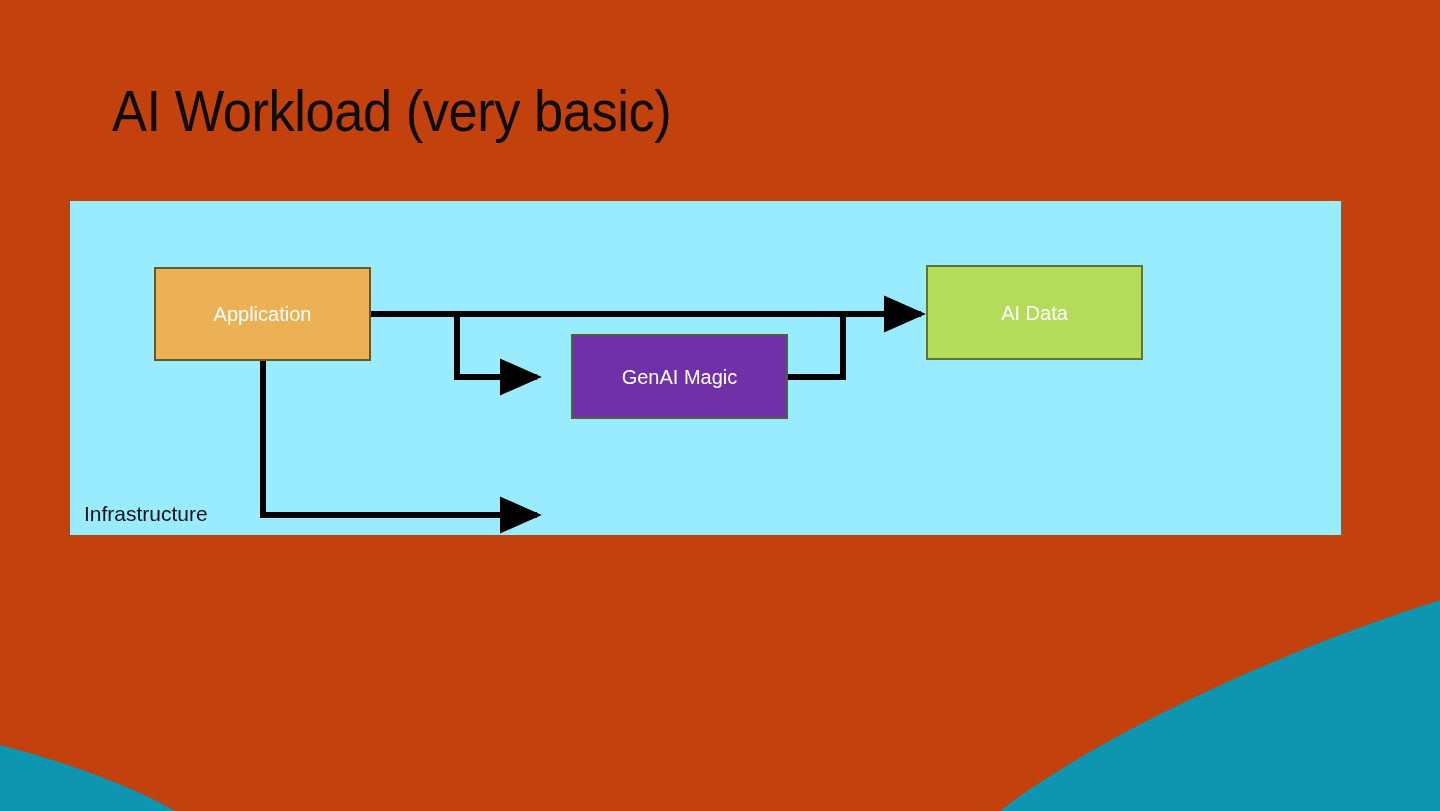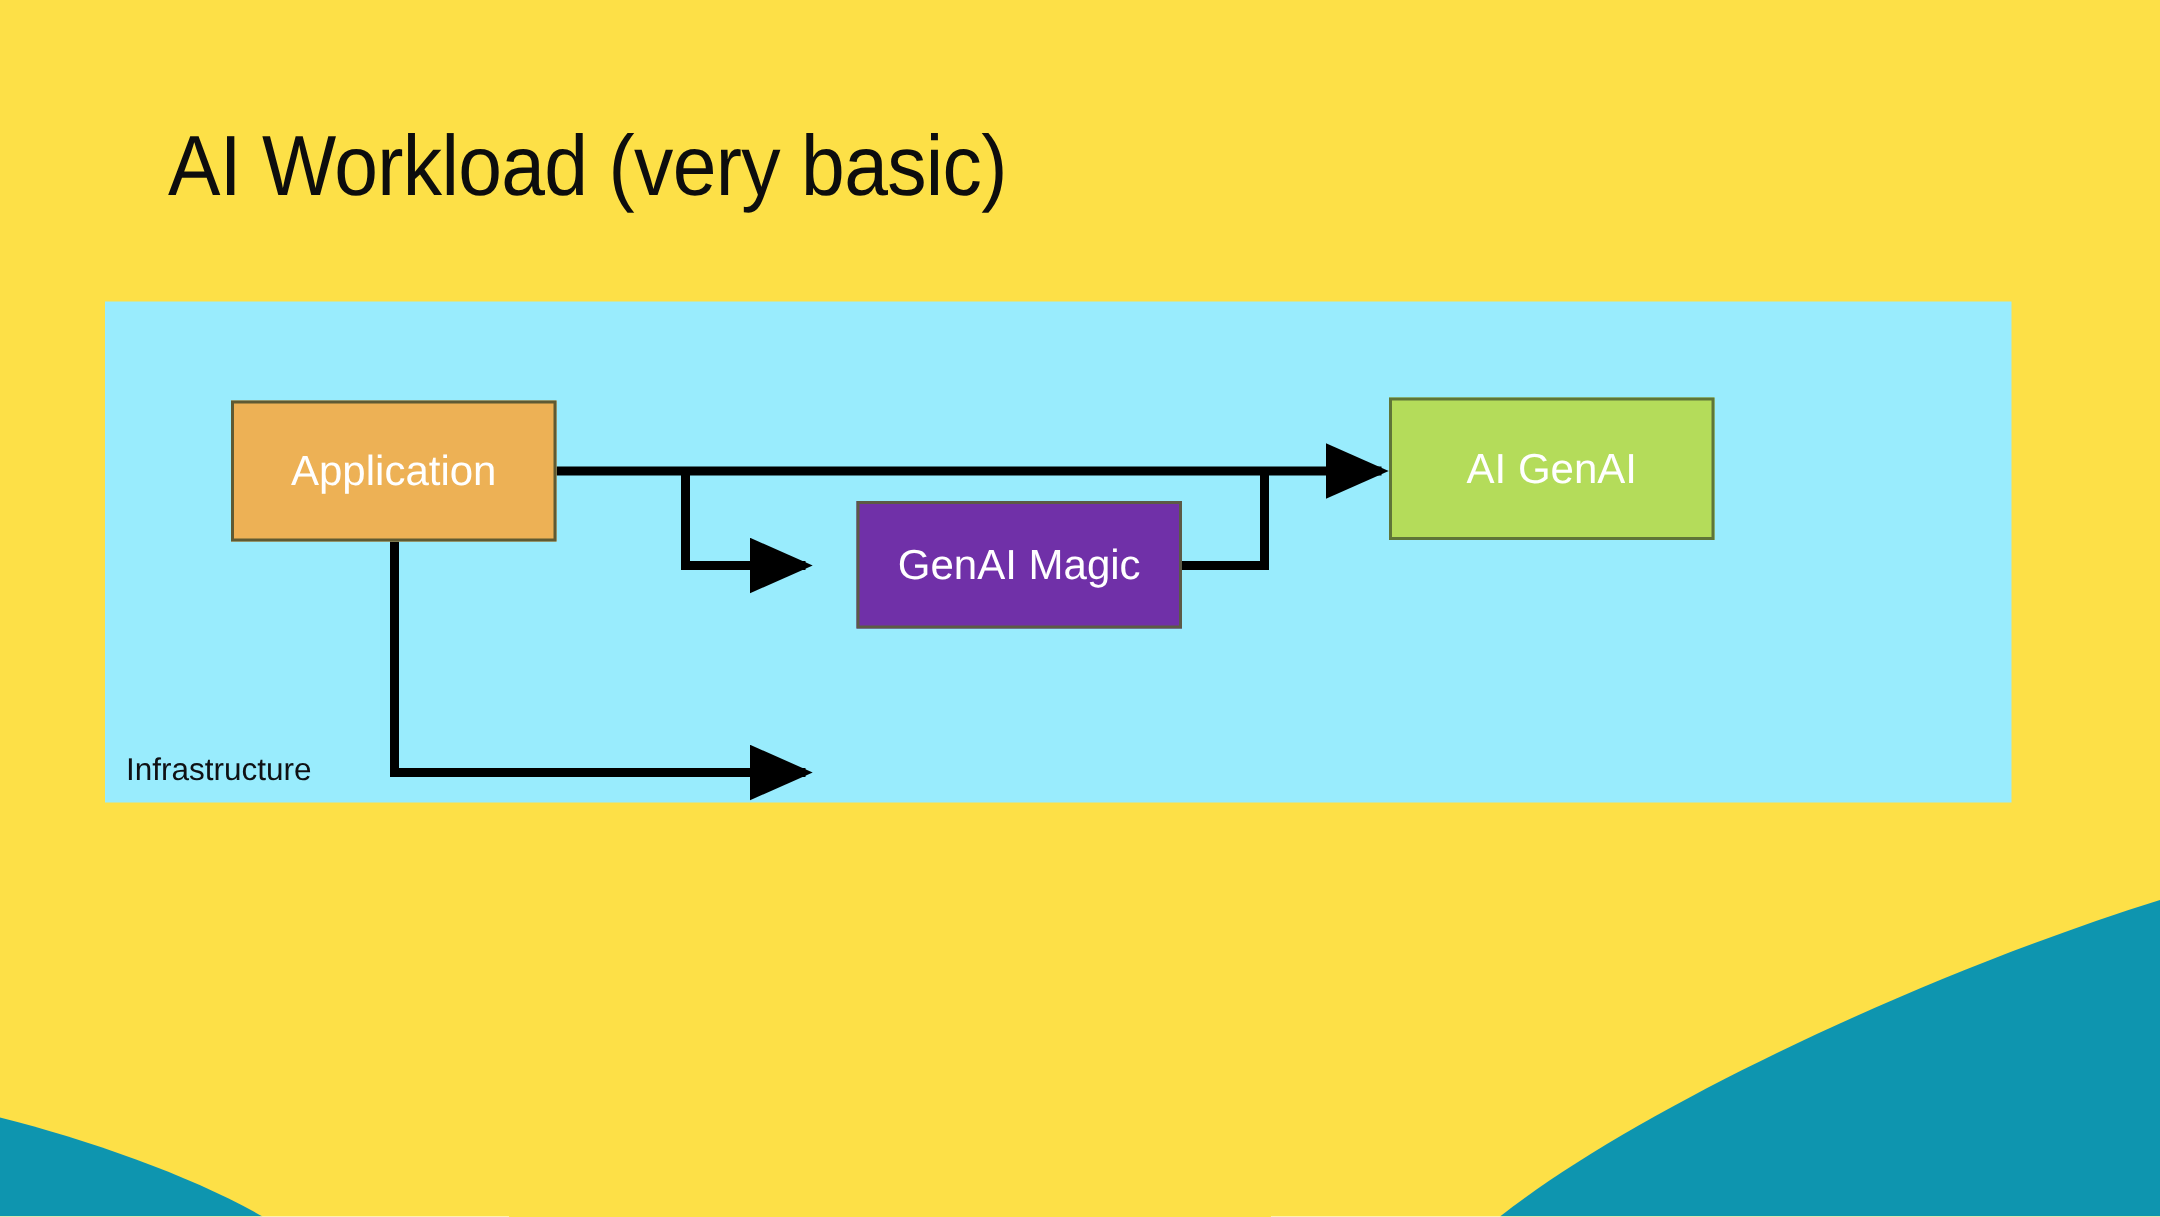--- a/index.html
+++ b/index.html
@@ -13,21 +13,21 @@
     position: relative;
     overflow: hidden;
     font-family: "Liberation Sans", sans-serif;
   }
 
   #slide {
     position: absolute;
     left: 0; top: 0;
     width: 1440px;
     height: 811px;
-    background: #fde047;
+    background: #c2410c;
     overflow: hidden;
   }
 
   
   .deco-layer {
     position: absolute;
     left: 0; top: 0;
     width: 1440px;
     height: 811px;
     pointer-events: none;
@@ -68,21 +68,21 @@
   }
 
   
   .node {
     position: absolute;
     box-sizing: border-box;
     display: flex;
     align-items: center;
     justify-content: center;
     color: #ffffff;
-    font-size: 28px;
+    font-size: 20px;
     line-height: 1.2;
     text-align: center;
   }
 
   #node-application {
     left: 154px;
     top: 267px;
     width: 217px;
     height: 94px;
     background: #EDB155;
@@ -161,16 +161,16 @@
   <div class="node" id="node-application">
     <span>Application</span>
   </div>
 
   <div class="node" id="node-genai">
     <span>GenAI Magic</span>
   </div>
 
 
   <div class="node" id="node-aimodel">
-    <span>AI GenAI</span>
+    <span>AI Data</span>
   </div>
 
 </div>
 
 </body></html>

